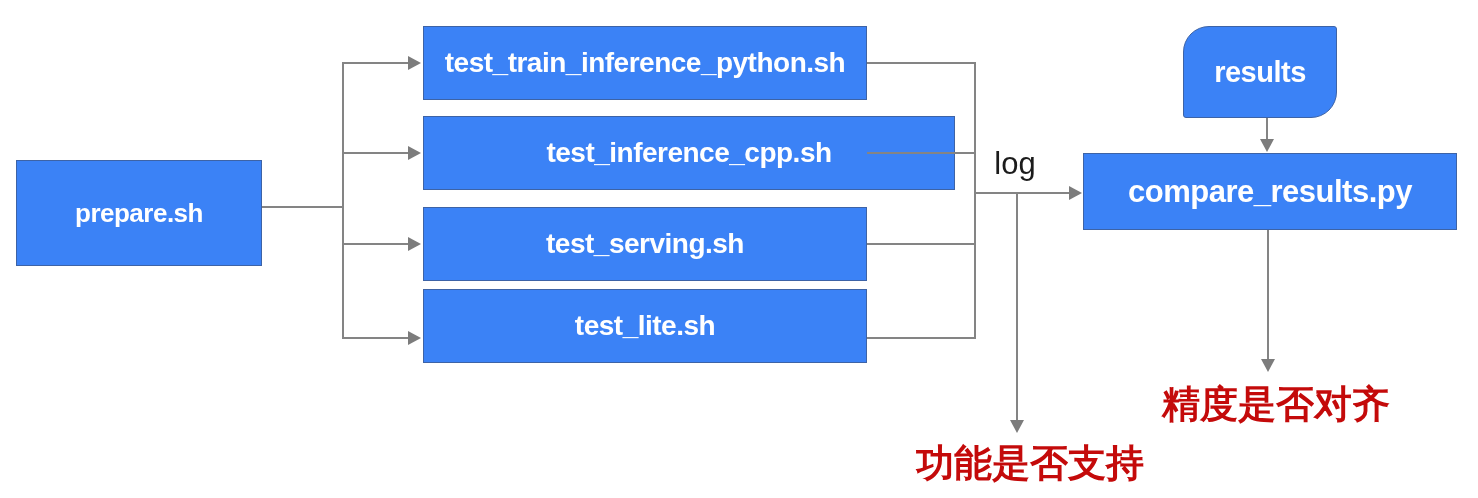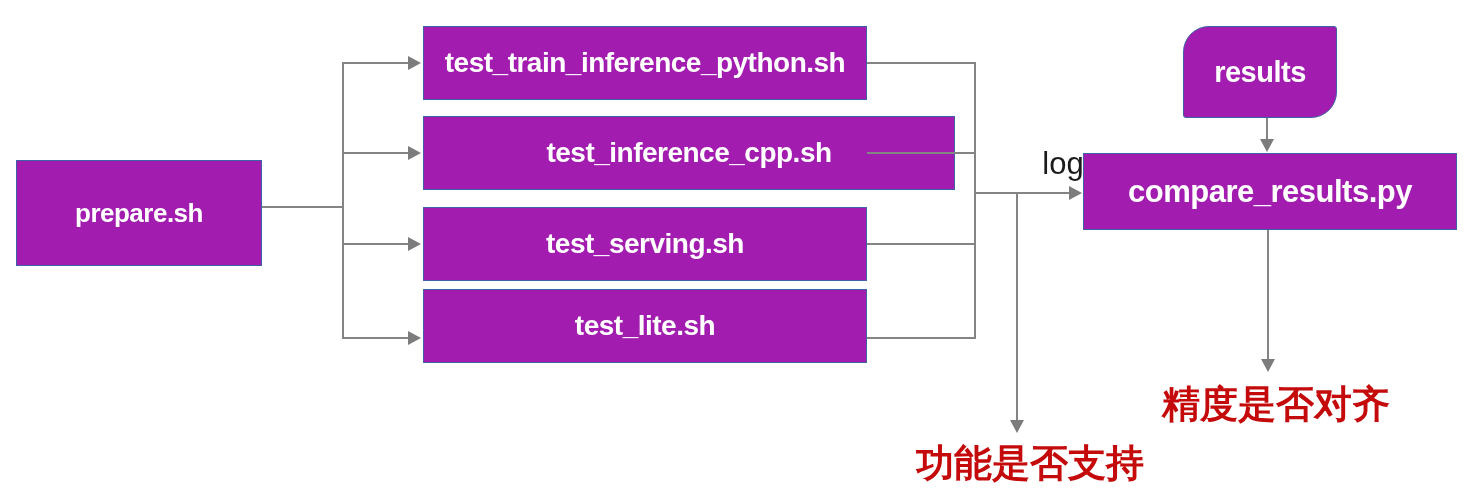--- a/index.html
+++ b/index.html
@@ -7,21 +7,21 @@
     position: relative;
     width: 1478px;
     height: 498px;
     background: #ffffff;
     overflow: hidden;
     font-family: "Liberation Sans", "DejaVu Sans", sans-serif;
   }
   .node {
     position: absolute;
     box-sizing: border-box;
-    background: #a21caf;
+    background: #3b82f6;
     border: 1.5px solid #3D63A6;
     color: #ffffff;
     font-weight: bold;
     display: flex;
     align-items: center;
     justify-content: center;
     text-align: center;
     letter-spacing: -0.5px;
   }
   .hline, .vline { position: absolute; background: #848484; }
@@ -37,21 +37,20 @@
     position: absolute; width: 0; height: 0;
     border-left: 7px solid transparent;
     border-right: 7px solid transparent;
     border-top: 13px solid #7c7c7c;
   }
   .edge-label {
     position: absolute;
     color: #1b1b1b;
     font-size: 31px;
     font-weight: normal;
-    padding-left: 48px;
   }
   .outcome {
     position: absolute;
     color: #C40A0A;
     font-size: 38px;
     font-weight: bold;
     white-space: nowrap;
   }
   
   #n-prepare { left: 16px;  top: 160px; width: 246px; height: 106px; font-size: 26px; }

